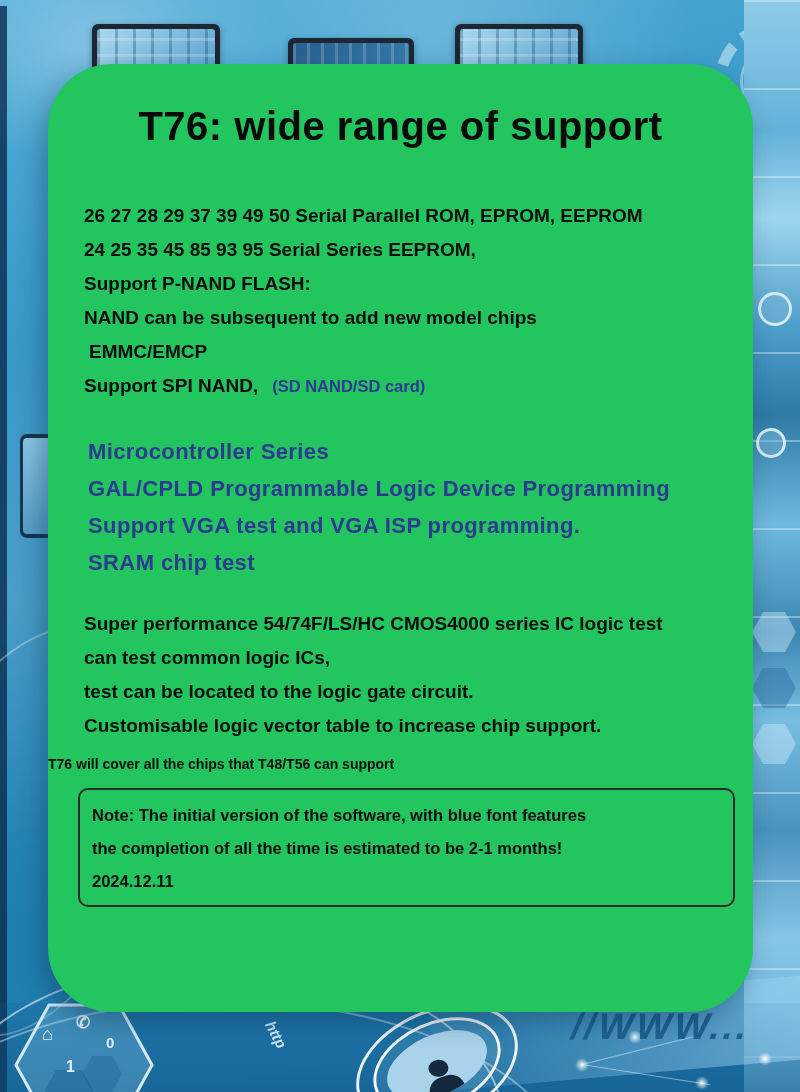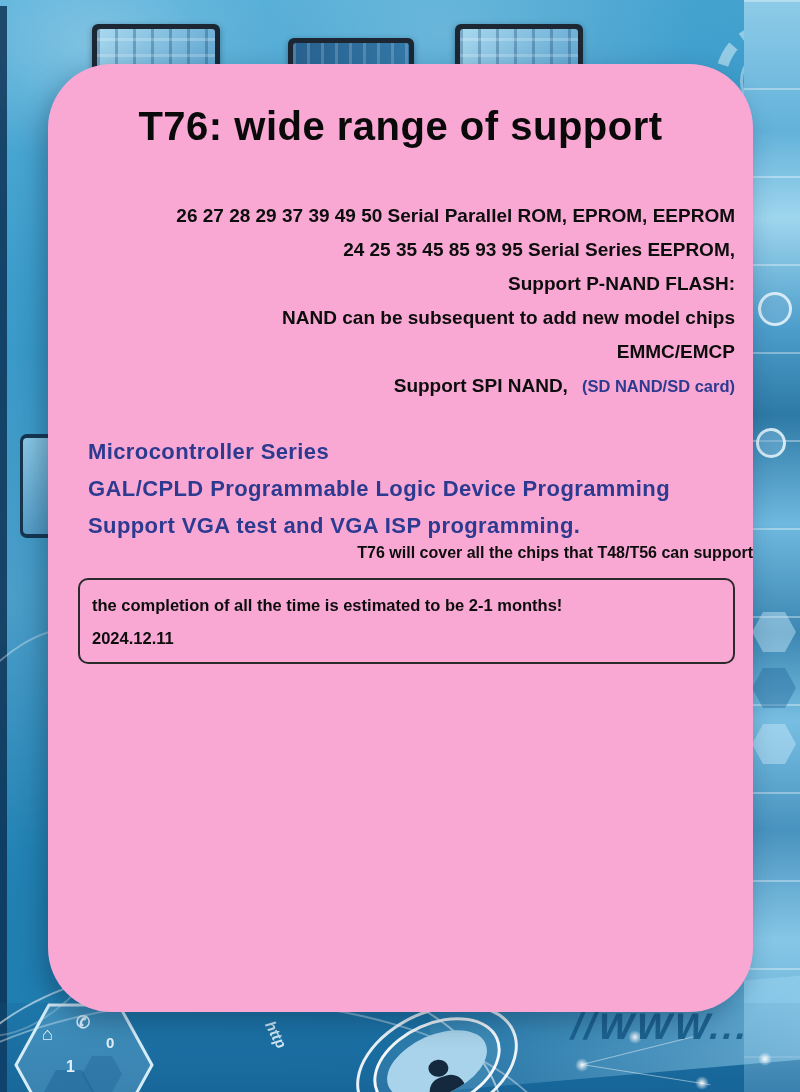--- a/index.html
+++ b/index.html
@@ -73,32 +73,32 @@
     background:radial-gradient(circle, rgba(255,255,255,.95), rgba(255,255,255,0) 70%);}
   .n1{left:575px;top:1058px;} .n2{left:628px;top:1030px;} .n3{left:695px;top:1076px;} .n4{left:758px;top:1052px;}
   .netline{position:absolute;height:0;border-top:1px solid rgba(255,255,255,.45);transform-origin:left center;}
   .l1{left:582px;top:1064px;width:120px;transform:rotate(-14deg);}
   .l2{left:582px;top:1064px;width:130px;transform:rotate(9deg);}
 
   .www-text{position:absolute;left:572px;top:1006px;font-size:37px;font-weight:bold;color:#1d618f;
     transform:skewX(-14deg);letter-spacing:3px;}
 
   
-  .card{position:absolute;left:48px;top:64px;width:705px;height:948px;background:#f9a8d4;border-radius:64px;
+  .card{position:absolute;left:48px;top:64px;width:705px;height:948px;background:#22c55e;border-radius:64px;
     z-index:5;box-shadow:-6px 10px 24px rgba(8,40,70,.35);font-weight:bold;color:var(--text-black,#0d0d0d);}
   .page-title{margin:40px 0 0;font-size:40px;text-align:center;letter-spacing:.5px;color:#0a0a0a;font-weight:bold;}
   .block{padding:0 18px 0 36px;}
   .block-memory{margin-top:50px;}
-  .line{font-size:19px;line-height:34px;white-space:nowrap;text-align:right;}
+  .line{font-size:19px;line-height:34px;white-space:nowrap;}
   .spi-blue{font-size:16.5px;margin-left:14px;color:var(--feature-blue,#2c3a90);}
   .emmc{padding-left:5px;}
   .blue-block{margin-top:30px;padding-left:40px;}
   .blue-line{font-size:22px;line-height:37px;letter-spacing:.4px;color:var(--feature-blue,#2c3a90);white-space:nowrap;}
   .logic-block{margin-top:26px;}
-  .cover-line{margin-top:0;text-align:right;font-size:16px;white-space:nowrap;}
+  .cover-line{margin-top:13px;text-align:left;font-size:14px;white-space:nowrap;}
   .note-box{margin:16px 18px 0 30px;border:2px solid #2a2a2a;border-radius:10px;padding:9px 12px 7px;}
   .note-line{font-size:16.5px;line-height:33px;white-space:nowrap;}
 </style>
 </head>
 <body>
 
 <div class="stage">
   <div class="bg">
     <div class="left-edge"></div>
 
@@ -176,23 +176,31 @@
       <div class="line emmc">EMMC/EMCP</div>
       <div class="line">
         <span>Support SPI NAND,</span><span class="spi-blue">(SD NAND/SD card)</span>
       </div>
     </div>
 
     <div class="block blue-block">
       <div class="blue-line">Microcontroller Series</div>
       <div class="blue-line">GAL/CPLD Programmable Logic Device Programming</div>
       <div class="blue-line">Support VGA test and VGA ISP programming.</div>
-    </div>
-
+      <div class="blue-line">SRAM chip test</div>
+    </div>
+
+    <div class="block logic-block">
+      <div class="line">Super performance 54/74F/LS/HC CMOS4000 series IC logic test</div>
+      <div class="line">can test common logic ICs,</div>
+      <div class="line">test can be located to the logic gate circuit.</div>
+      <div class="line">Customisable logic vector table to increase chip support.</div>
+    </div>
 
     <div class="cover-line">T76 will cover all the chips that T48/T56 can support</div>
 
     <div class="note-box">
+      <div class="note-line">Note: The initial version of the software, with blue font features</div>
       <div class="note-line">the completion of all the time is estimated to be 2-1 months!</div>
       <div class="note-line">2024.12.11</div>
     </div>
   </div>
 </div>
 
 </body></html>

